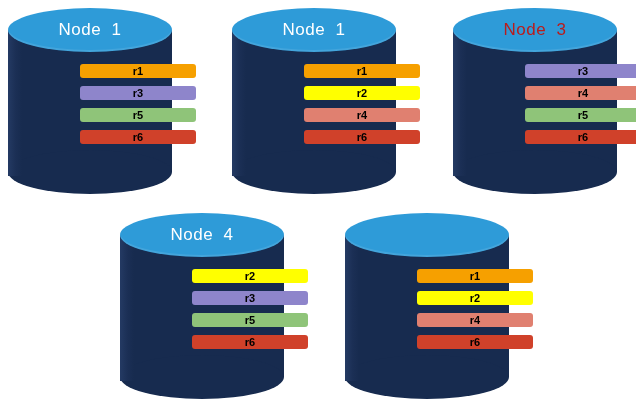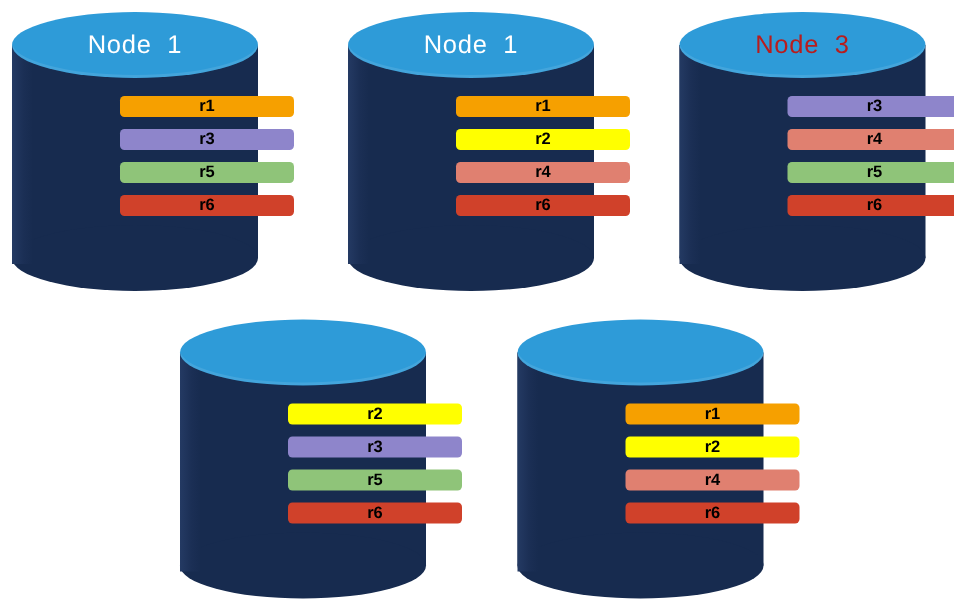--- a/index.html
+++ b/index.html
@@ -151,20 +151,21 @@
         <div class="replica" style="left: 32px; width: 116px; top: 78px; background: rgb(224, 128, 112); color: rgb(0, 0, 0);">r4</div>
         <div class="replica" style="left: 32px; width: 116px; top: 100px; background: rgb(143, 196, 121); color: rgb(0, 0, 0);">r5</div>
         <div class="replica" style="left: 32px; width: 116px; top: 122px; background: rgb(208, 65, 42); color: rgb(0, 0, 0);">r6</div>
       </div>
     </div>
     <div class="node" style="left: 120px; top: 213px; width: 164px; height: 186px;">
       <div class="cyl-body" style="background: rgb(23, 43, 79);"></div>
       <div class="cyl-bottom" style="background: rgb(23, 43, 79);"></div>
       <div class="cyl-shade"></div>
       <div class="cyl-top" style="background: rgb(46, 155, 216);"></div>
+      <div class="node-label" style="color: rgb(255, 255, 255);">Node  4</div>
       <div class="replicas">
         <div class="replica" style="left: 32px; width: 116px; top: 56px; background: rgb(255, 255, 0); color: rgb(0, 0, 0);">r2</div>
         <div class="replica" style="left: 32px; width: 116px; top: 78px; background: rgb(142, 133, 203); color: rgb(0, 0, 0);">r3</div>
         <div class="replica" style="left: 32px; width: 116px; top: 100px; background: rgb(143, 196, 121); color: rgb(0, 0, 0);">r5</div>
         <div class="replica" style="left: 32px; width: 116px; top: 122px; background: rgb(208, 65, 42); color: rgb(0, 0, 0);">r6</div>
       </div>
     </div>
     <div class="node" style="left: 345px; top: 213px; width: 164px; height: 186px;">
       <div class="cyl-body" style="background: rgb(23, 43, 79);"></div>
       <div class="cyl-bottom" style="background: rgb(23, 43, 79);"></div>

